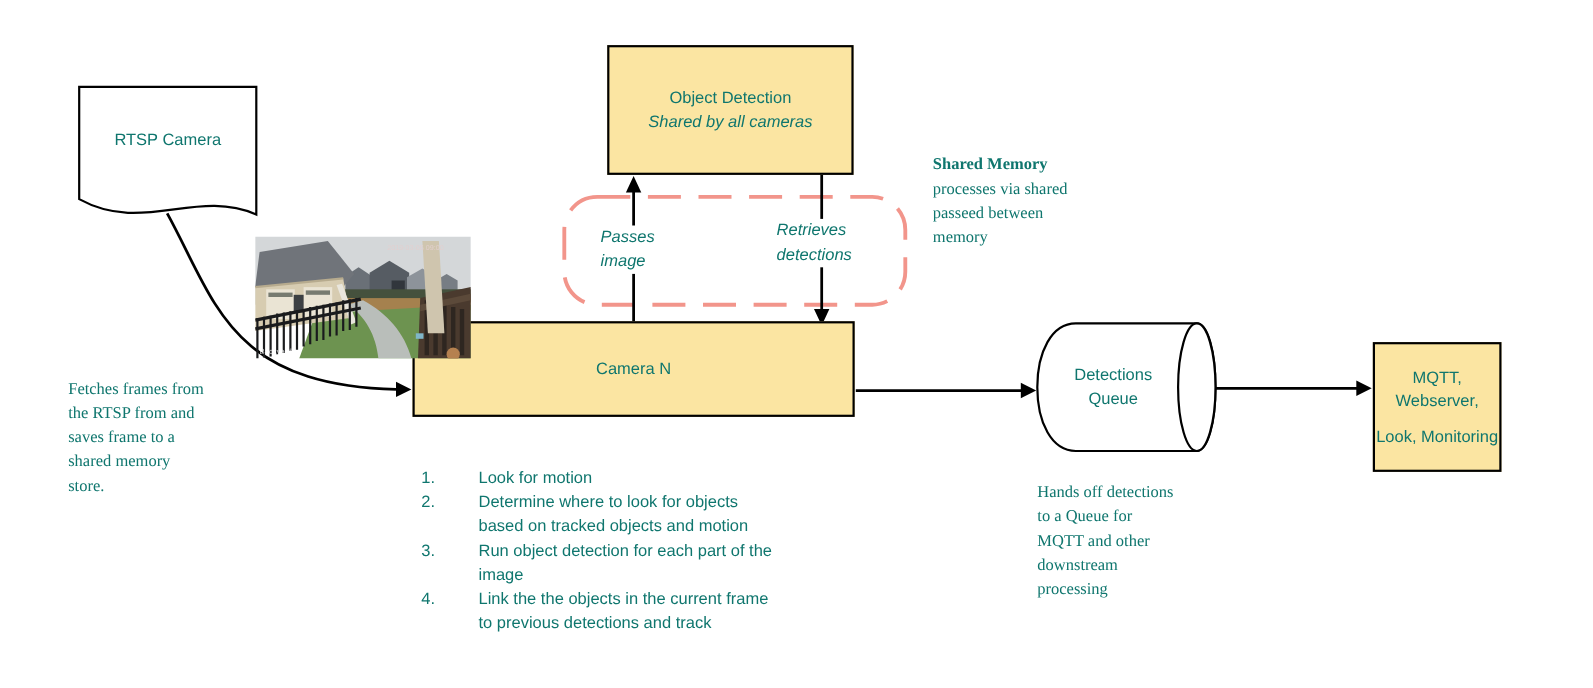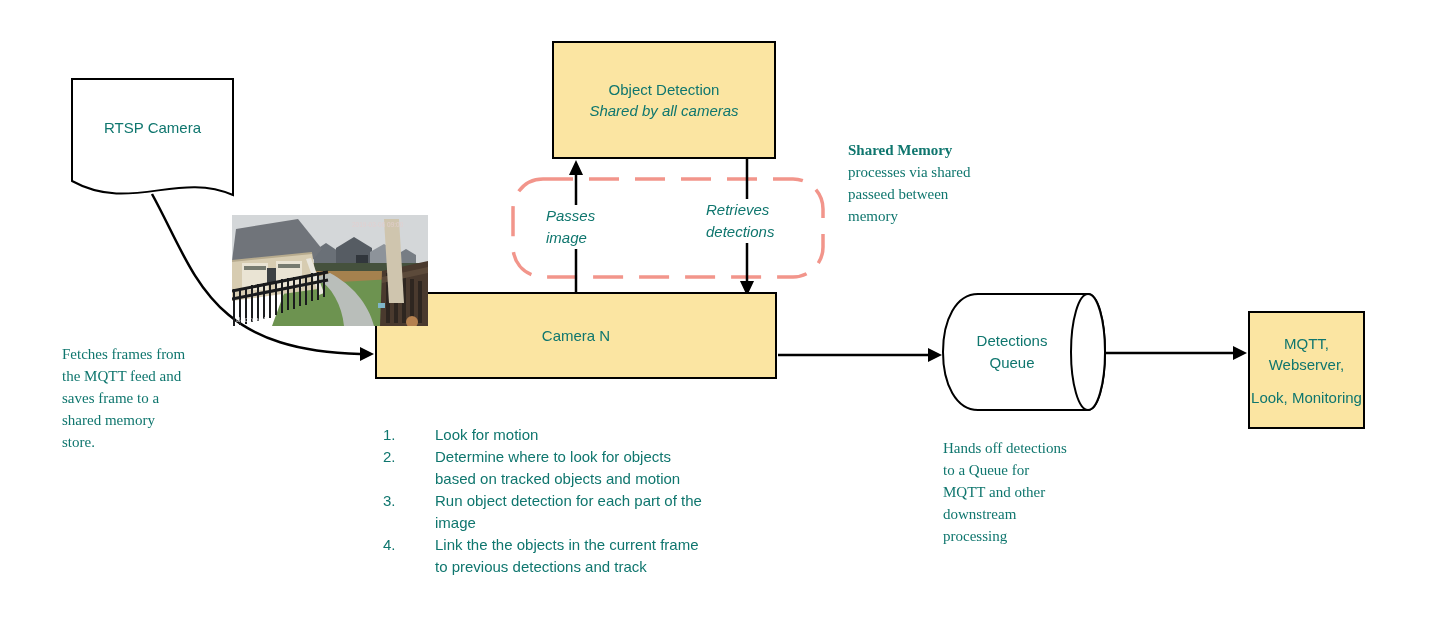--- a/index.html
+++ b/index.html
@@ -79,21 +79,21 @@
     <div>image</div>
   </div>
 
   <div class="lbl" style="left:704px;top:199px;">
     <div>Retrieves</div>
     <div>detections</div>
   </div>
 
   <div class="note" style="left:42px;top:343px;margin-left:20px;">
     <div>Fetches frames from</div>
-    <div>the MQTT feed and</div>
+    <div>the RTSP from and</div>
     <div>saves frame to a</div>
     <div>shared memory</div>
     <div>store.</div>
   </div>
 
   <div class="note" style="left:848px;top:139px;">
     <div class="bold">Shared Memory</div>
     <div>processes via shared</div>
     <div>passeed between</div>
     <div>memory</div>

